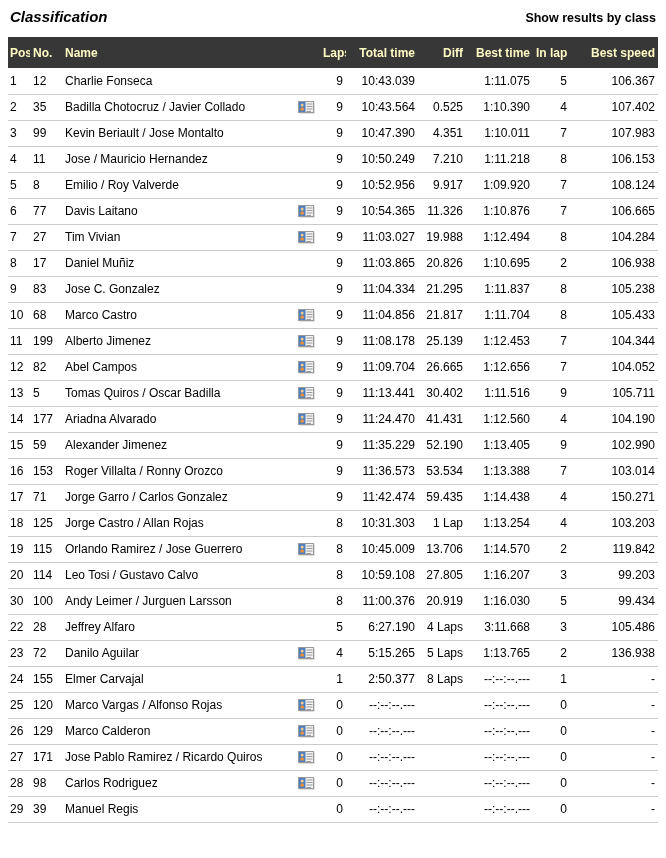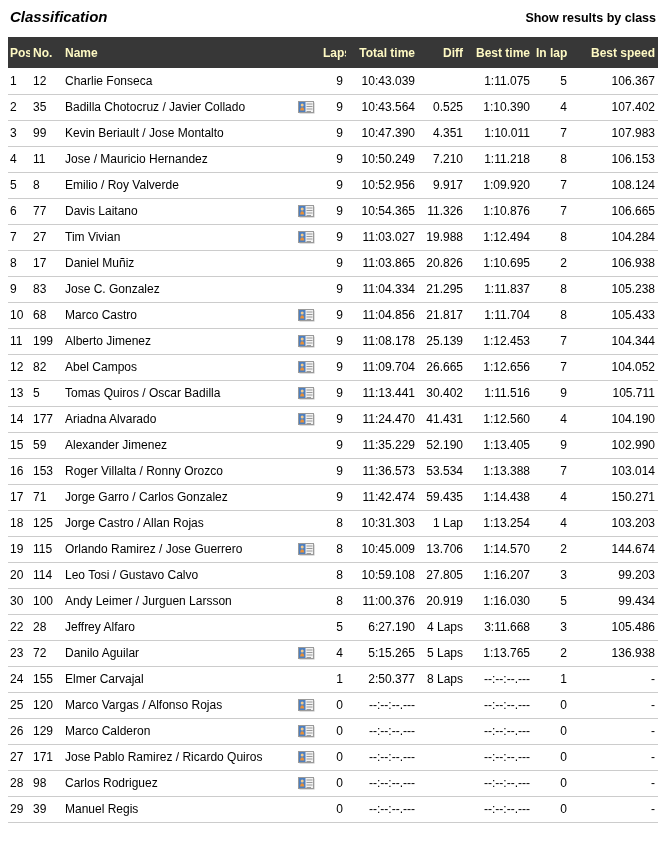--- a/index.html
+++ b/index.html
@@ -624,21 +624,21 @@
           <line x1="8.5" y1="8" x2="14.5" y2="8" stroke="#9a9a9a" stroke-width="1"></line>
           <line x1="8.5" y1="10.5" x2="13" y2="10.5" stroke="#9a9a9a" stroke-width="1"></line>
         </svg>
       </span>
     </td>
     <td class="right">8</td>
     <td class="right">10:45.009</td>
     <td class="right">13.706</td>
     <td class="right">1:14.570</td>
     <td class="right">2</td>
-    <td class="right">144.674</td>
+    <td class="right">119.842</td>
   </tr>
 
   <tr>
     <td class="left cell-pos">20</td>
     <td class="left">114</td>
     <td class="left cell-name">Leo Tosi / Gustavo Calvo</td>
     <td class="cell-icon">
       <span class="card-icon hidden">
         <svg width="17" height="13" viewBox="0 0 17 13" xmlns="http://www.w3.org/2000/svg">
           <rect x="1.5" y="1.5" width="15" height="11" fill="#bdbdbd"></rect>

